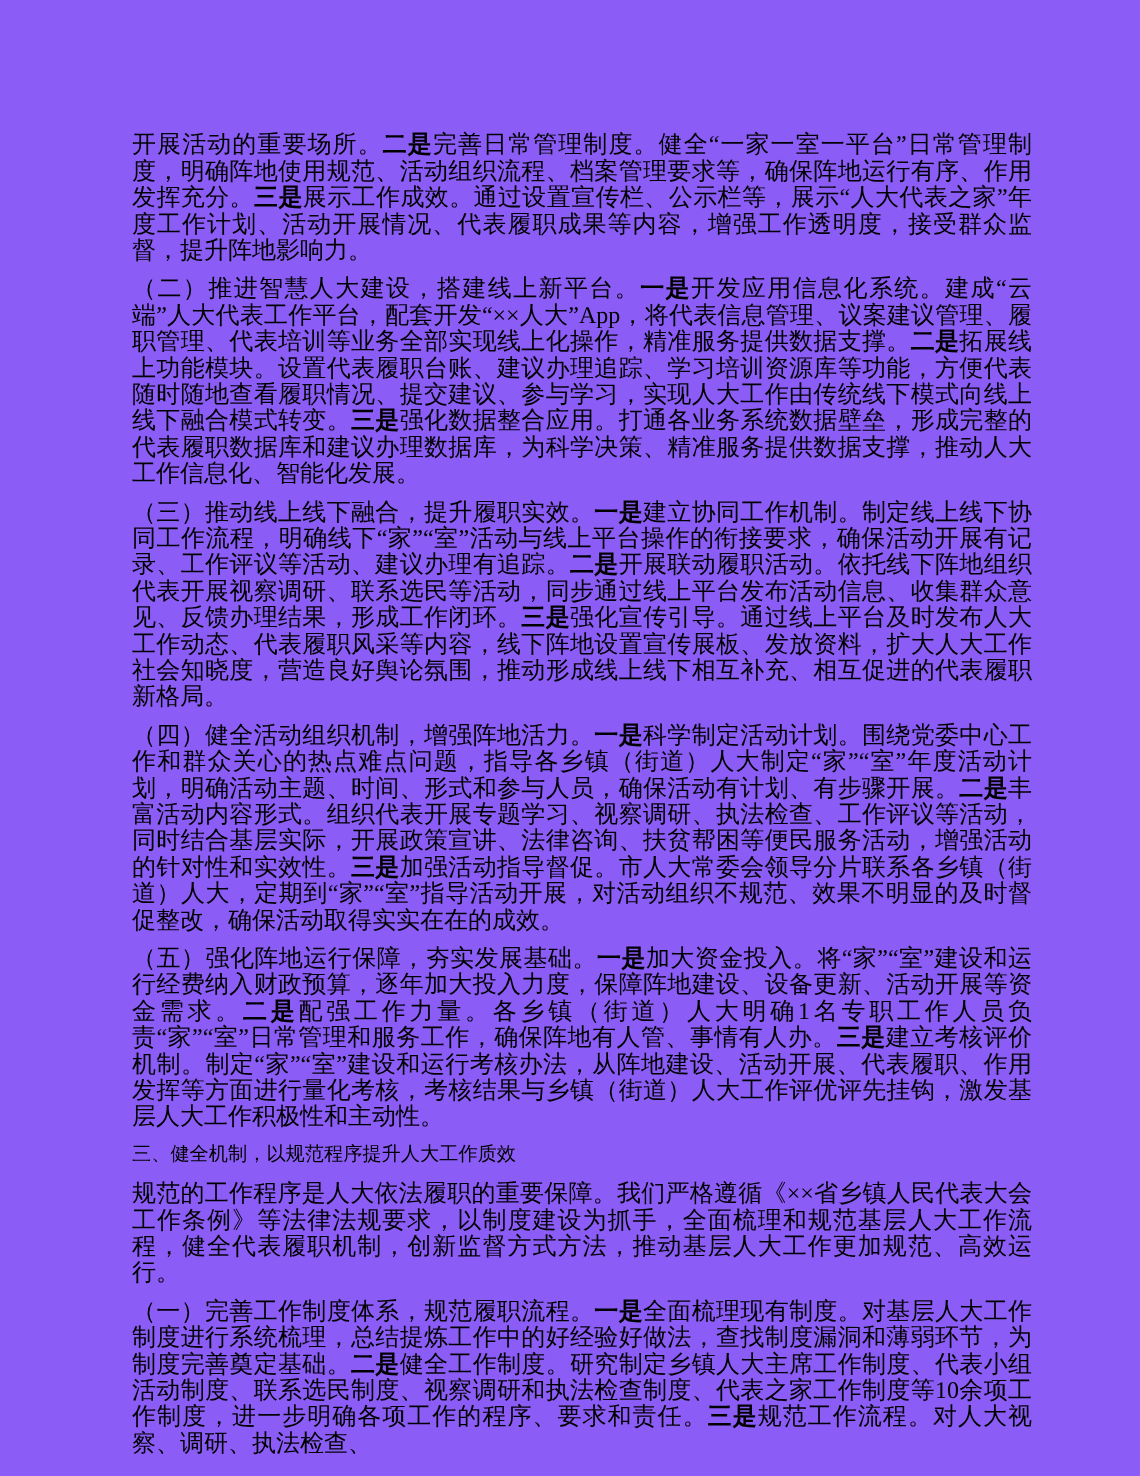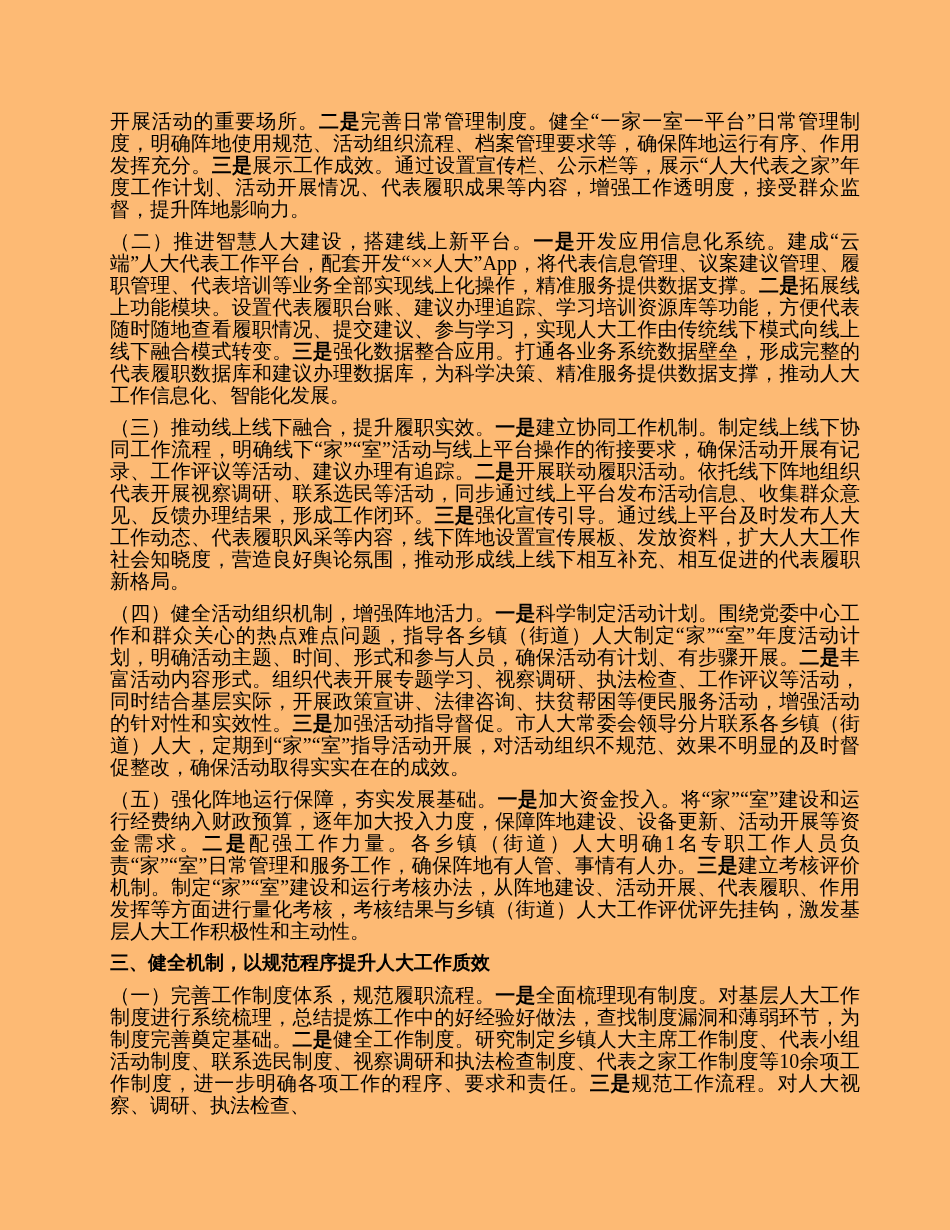--- a/index.html
+++ b/index.html
@@ -9,21 +9,21 @@
   body {
     width: 950px;
     height: 1230px;
     background: #ffffff;
     overflow: hidden;
   }
   .page {
     position: relative;
     width: 950px;
     height: 1230px;
-    background: #fdba74;
+    background: #8b5cf6;
   }
   .content {
     position: absolute;
     left: 110px;
     top: 110px;
     width: 750px;
     font-family: "Liberation Serif", "DejaVu Serif", serif;
     font-size: 20px;
     line-height: 22px;
     color: #000000;
@@ -32,31 +32,32 @@
   .para {
     margin: 0 0 10px 0;
     padding: 0;
   }
   .para b {
     font-weight: bold;
   }
   .heading {
     margin: 0 0 10px 0;
     padding: 0;
-    font-weight: bold;
-    font-size: 19px;
+    font-weight: normal;
+    font-size: 16px;
     line-height: 22px;
   }
 </style>
 </head>
 <body>
 
 <div class="page">
   <div class="content">
     <p class="para"><span>开展活动的重要场所。</span><b>二是</b><span>完善日常管理制度。健全“一家一室一平台”日常管理制度，明确阵地使用规范、活动组织流程、档案管理要求等，确保阵地运行有序、作用发挥充分。</span><b>三是</b><span>展示工作成效。通过设置宣传栏、公示栏等，展示“人大代表之家”年度工作计划、活动开展情况、代表履职成果等内容，增强工作透明度，接受群众监督，提升阵地影响力。</span></p>
     <p class="para"><span>（二）推进智慧人大建设，搭建线上新平台。</span><b>一是</b><span>开发应用信息化系统。建成“云端”人大代表工作平台，配套开发“××人大”App，将代表信息管理、议案建议管理、履职管理、代表培训等业务全部实现线上化操作，精准服务提供数据支撑。</span><b>二是</b><span>拓展线上功能模块。设置代表履职台账、建议办理追踪、学习培训资源库等功能，方便代表随时随地查看履职情况、提交建议、参与学习，实现人大工作由传统线下模式向线上线下融合模式转变。</span><b>三是</b><span>强化数据整合应用。打通各业务系统数据壁垒，形成完整的代表履职数据库和建议办理数据库，为科学决策、精准服务提供数据支撑，推动人大工作信息化、智能化发展。</span></p>
     <p class="para"><span>（三）推动线上线下融合，提升履职实效。</span><b>一是</b><span>建立协同工作机制。制定线上线下协同工作流程，明确线下“家”“室”活动与线上平台操作的衔接要求，确保活动开展有记录、工作评议等活动、建议办理有追踪。</span><b>二是</b><span>开展联动履职活动。依托线下阵地组织代表开展视察调研、联系选民等活动，同步通过线上平台发布活动信息、收集群众意见、反馈办理结果，形成工作闭环。</span><b>三是</b><span>强化宣传引导。通过线上平台及时发布人大工作动态、代表履职风采等内容，线下阵地设置宣传展板、发放资料，扩大人大工作社会知晓度，营造良好舆论氛围，推动形成线上线下相互补充、相互促进的代表履职新格局。</span></p>
     <p class="para"><span>（四）健全活动组织机制，增强阵地活力。</span><b>一是</b><span>科学制定活动计划。围绕党委中心工作和群众关心的热点难点问题，指导各乡镇（街道）人大制定“家”“室”年度活动计划，明确活动主题、时间、形式和参与人员，确保活动有计划、有步骤开展。</span><b>二是</b><span>丰富活动内容形式。组织代表开展专题学习、视察调研、执法检查、工作评议等活动，同时结合基层实际，开展政策宣讲、法律咨询、扶贫帮困等便民服务活动，增强活动的针对性和实效性。</span><b>三是</b><span>加强活动指导督促。市人大常委会领导分片联系各乡镇（街道）人大，定期到“家”“室”指导活动开展，对活动组织不规范、效果不明显的及时督促整改，确保活动取得实实在在的成效。</span></p>
     <p class="para"><span>（五）强化阵地运行保障，夯实发展基础。</span><b>一是</b><span>加大资金投入。将“家”“室”建设和运行经费纳入财政预算，逐年加大投入力度，保障阵地建设、设备更新、活动开展等资金需求。</span><b>二是</b><span>配强工作力量。各乡镇（街道）人大明确1名专职工作人员负责“家”“室”日常管理和服务工作，确保阵地有人管、事情有人办。</span><b>三是</b><span>建立考核评价机制。制定“家”“室”建设和运行考核办法，从阵地建设、活动开展、代表履职、作用发挥等方面进行量化考核，考核结果与乡镇（街道）人大工作评优评先挂钩，激发基层人大工作积极性和主动性。</span></p>
     <p class="para heading"><span>三、健全机制，以规范程序提升人大工作质效</span></p>
+    <p class="para"><span>规范的工作程序是人大依法履职的重要保障。我们严格遵循《××省乡镇人民代表大会工作条例》等法律法规要求，以制度建设为抓手，全面梳理和规范基层人大工作流程，健全代表履职机制，创新监督方式方法，推动基层人大工作更加规范、高效运行。</span></p>
     <p class="para"><span>（一）完善工作制度体系，规范履职流程。</span><b>一是</b><span>全面梳理现有制度。对基层人大工作制度进行系统梳理，总结提炼工作中的好经验好做法，查找制度漏洞和薄弱环节，为制度完善奠定基础。</span><b>二是</b><span>健全工作制度。研究制定乡镇人大主席工作制度、代表小组活动制度、联系选民制度、视察调研和执法检查制度、代表之家工作制度等10余项工作制度，进一步明确各项工作的程序、要求和责任。</span><b>三是</b><span>规范工作流程。对人大视察、调研、执法检查、</span></p>
   </div>
 </div>
 
 </body></html>

